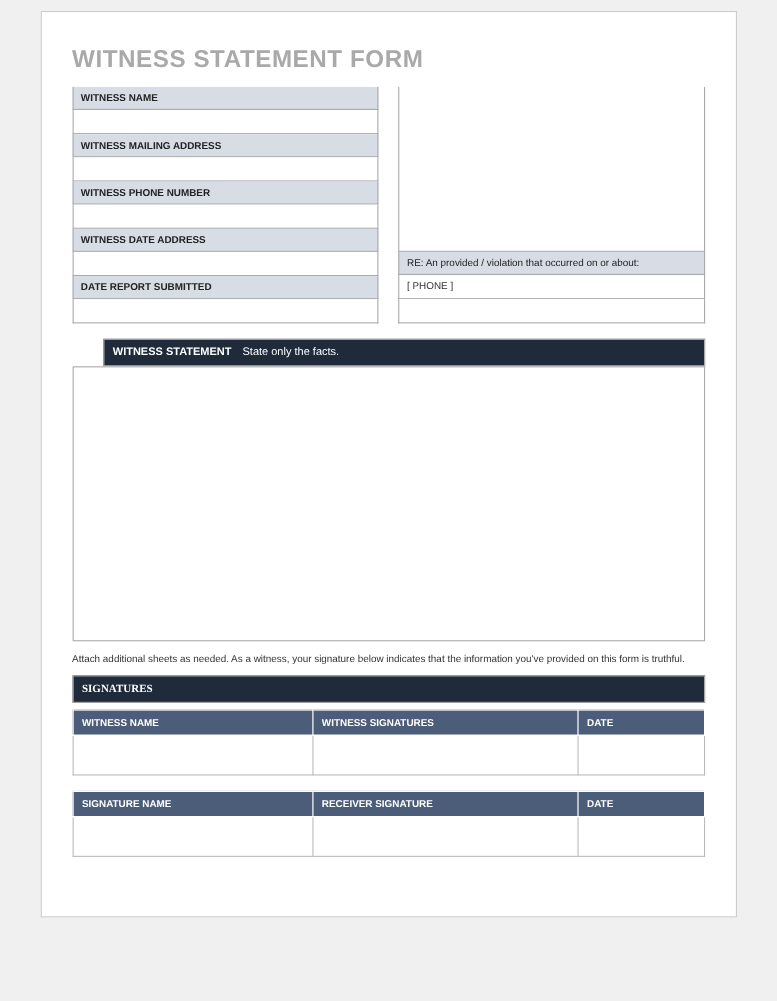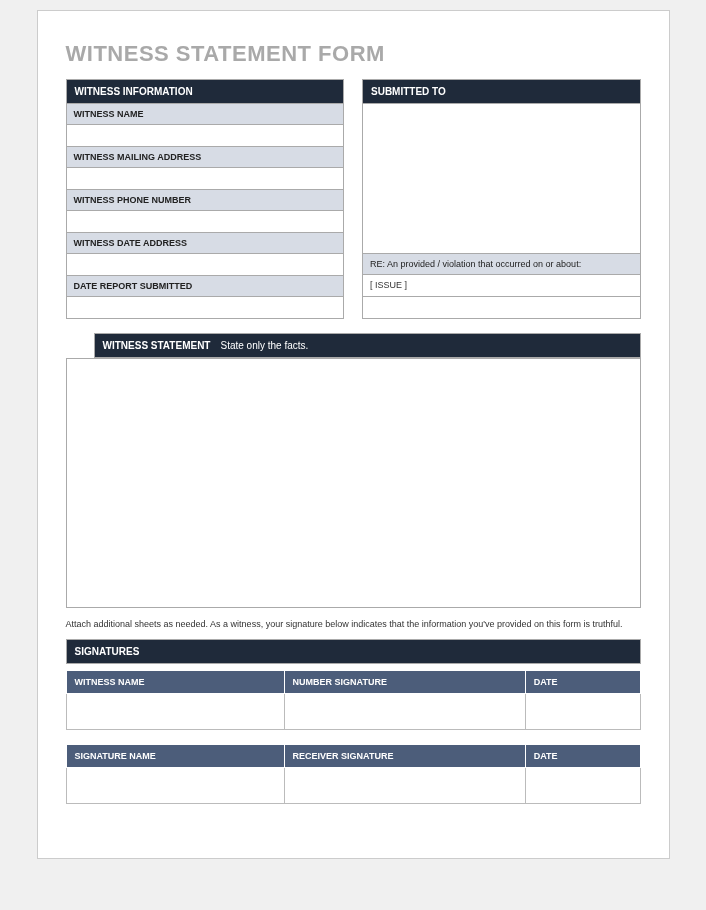--- a/index.html
+++ b/index.html
@@ -16,67 +16,65 @@
     .input-cell { background: #fff; border: 1px solid #aaa; border-top: none; padding: 5px 7px; min-height: 22px; font-size: 9px; color: #333; }
     .tall-box { background: #fff; border: 1px solid #aaa; border-top: none; flex: 1; min-height: 140px; }
     .statement-area { background: #fff; border: 1px solid #aaa; border-top: 1px solid #aaa; height: 250px; margin-top: 0; }
     .note { font-size: 9px; color: #333; margin: 10px 0 8px 0; line-height: 1.4; }
     .sig-table { width: 100%; border-collapse: collapse; margin-bottom: 14px; }
     .sig-table th { background: #4c5d7a; color: #fff; font-size: 9px; font-weight: bold; text-align: left; padding: 6px 8px; border: 1px solid #fff; }
     .sig-table td { background: #fff; border: 1px solid #bbb; height: 36px; }
     .sig-table td:first-child, .sig-table th:first-child { width: 38%; }
     .sig-table td:nth-child(2), .sig-table th:nth-child(2) { width: 42%; }
     .sig-table td:nth-child(3), .sig-table th:nth-child(3) { width: 20%; }
-    .section-header { background: #1f2a3a; color: #fff; font-size: 10px; font-weight: bold; padding: 6px 8px; border: 1px solid #aaa; margin-bottom: 6px; }
+    .section-header { background: #1f2a3a; color: #fff; font-size: 10px; font-weight: bold; padding: 6px 8px; border: 1px solid #aaa; margin-bottom: 6px; font-family: Liberation Serif, serif; }
   </style>
 </head>
 <body>
 
 <div class="page">
   <div class="title">WITNESS STATEMENT FORM</div>
 
   <div class="row2">
     <div class="col">
-      <div class="header-bar">WITNESS INFORMATION</div>
       <div class="label-cell">WITNESS NAME</div>
       <div class="input-cell"></div>
       <div class="label-cell">WITNESS MAILING ADDRESS</div>
       <div class="input-cell"></div>
       <div class="label-cell">WITNESS PHONE NUMBER</div>
       <div class="input-cell"></div>
       <div class="label-cell">WITNESS DATE ADDRESS</div>
       <div class="input-cell"></div>
       <div class="label-cell">DATE REPORT SUBMITTED</div>
       <div class="input-cell"></div>
     </div>
 
     <div class="col">
-      <div class="header-bar">SUBMITTED TO</div>
       <div class="tall-box"></div>
       <div class="label-cell normal">RE: An provided / violation that occurred on or about:</div>
-      <div class="input-cell">[ ISSUE ]</div>
+      <div class="input-cell">[ PHONE ]</div>
       <div class="input-cell"></div>
     </div>
   </div>
 
   <div class="header-bar with-sub">
     <span>WITNESS STATEMENT</span>
     <span class="sub">State only the facts.</span>
   </div>
   <div class="statement-area"></div>
 
   <div class="note">Attach additional sheets as needed.  As a witness, your signature below indicates that the information you've provided on this form is truthful.</div>
 
   <div class="section-header">SIGNATURES</div>
 
   <table class="sig-table">
     <tbody>
         <tr>
       <th>WITNESS NAME</th>
-      <th>NUMBER SIGNATURE</th>
+      <th>WITNESS SIGNATURES</th>
       <th>DATE</th>
     </tr>
     <tr>
       <td></td>
       <td></td>
       <td></td>
     </tr>
   </tbody>
     </table>
 

